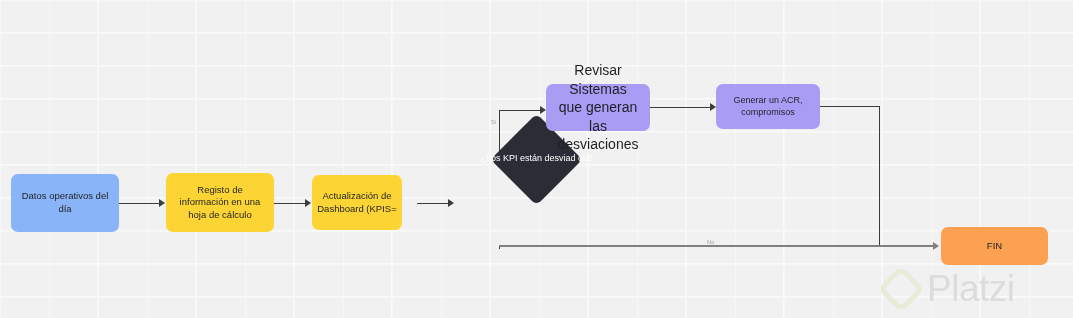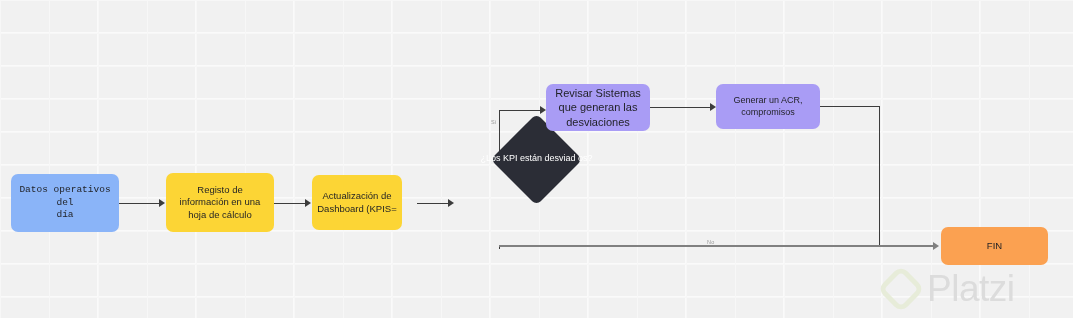--- a/index.html
+++ b/index.html
@@ -44,21 +44,20 @@
   .node-text {
     white-space: pre-line;
     display: block;
   }
 
   #node-datos {
     left: 11px; top: 174px; width: 108px; height: 58px;
     background: #8ab4f8;
     font-size: 9.5px;
     padding: 0 8px;
-    font-family: Liberation Mono, monospace;
   }
   #node-registro {
     left: 166px; top: 173px; width: 108px; height: 59px;
     background: #fcd535;
     font-size: 9.5px;
     padding: 0 6px;
   }
   #node-dashboard {
     left: 312px; top: 175px; width: 90px; height: 55px;
     background: #fcd535;
@@ -90,21 +89,21 @@
     justify-content: center;
     color: #ffffff;
     font-size: 9px;
     line-height: 1.24;
     text-align: center;
   }
 
   #node-revisar {
     left: 546px; top: 84px; width: 104px; height: 47px;
     background: #a99cf5;
-    font-size: 11px;
+    font-size: 14px;
     padding: 0 5px;
   }
   #node-acr {
     left: 716px; top: 84px; width: 104px; height: 45px;
     background: #a99cf5;
     font-size: 9px;
     padding: 0 16px;
   }
   #node-fin {
     left: 941px; top: 227px; width: 107px; height: 38px;

